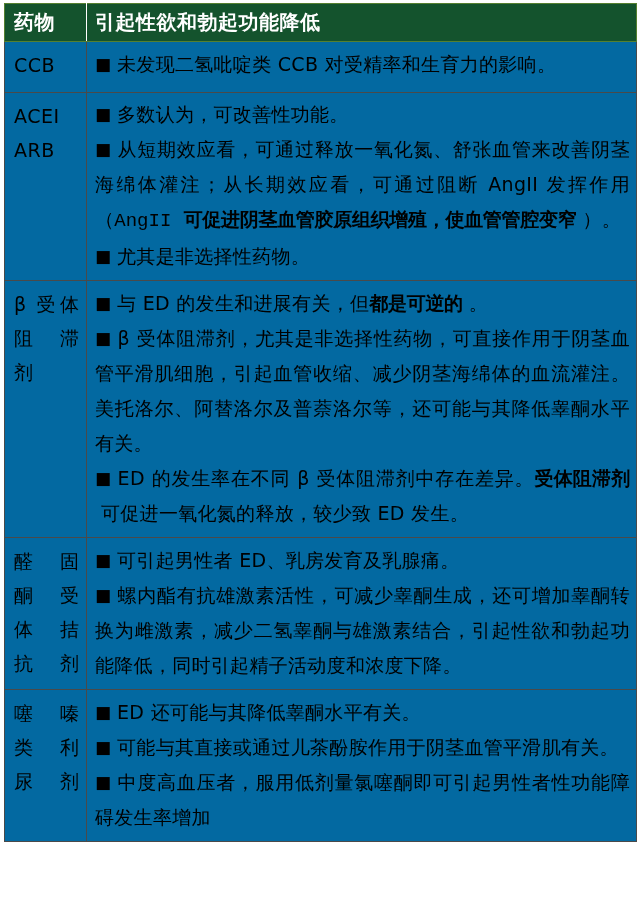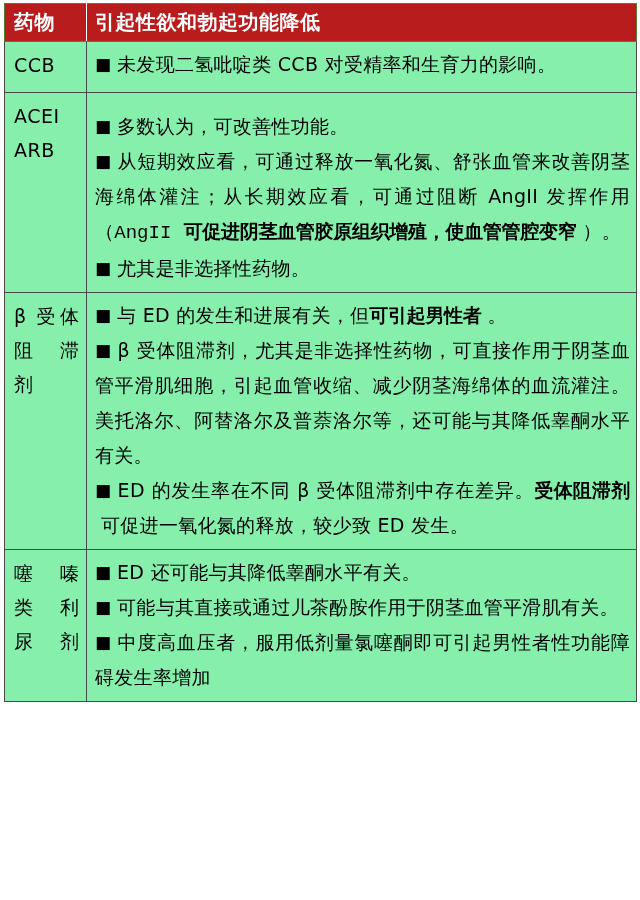--- a/index.html
+++ b/index.html
@@ -26,21 +26,21 @@
     width: 632px;
     border-collapse: collapse;
     table-layout: fixed;
   }
 
   table.drug-table col.col-drug { width: 82px; }
   table.drug-table col.col-effect { width: 550px; }
 
   
   thead tr.header-row th {
-    background: #b91c1c;
+    background: #14532d;
     color: #ffffff;
     font-weight: bold;
     font-size: 20px;
     line-height: 30px;
     padding: 3px 8px 4px 8px;
     text-align: left;
     vertical-align: middle;
     border: 1px solid #55802f;
     letter-spacing: 0.5px;
   }
@@ -48,21 +48,21 @@
     border-right: 1px solid #ffffff;
     padding-left: 9px;
   }
 
   
   tbody td {
     border: 1px solid #4a4a4a;
     vertical-align: top;
     font-size: 19px;
     color: #000000;
-    background: #86efac;
+    background: #0369a1;
   }
 
   td.cell-drug {
     padding: 6px 7px 6px 9px;
     line-height: 34px;
     white-space: normal;
     word-break: break-all;
   }
   td.cell-drug .drug-line {
     display: block;
@@ -109,21 +109,21 @@
     font-family: "DejaVu Sans", "Liberation Sans", sans-serif;
     letter-spacing: 0.3px;
     margin-left: 6px;
   }
   .serif-inline {
     font-family: Liberation Mono, monospace;
   }
 
   
   tr.row-ccb td { height: 38px; }
-  tr.row-acei td.cell-effect { padding-top: 16px; }
+  tr.row-acei td.cell-effect { padding-top: 4px; }
 </style>
 </head>
 <body>
 
 <div class="table-wrap">
   <table class="drug-table">
     <colgroup>
       <col class="col-drug">
       <col class="col-effect">
     </colgroup>
@@ -153,23 +153,35 @@
             <p class="para"><span class="bullet">■</span><span class="latin-inline">尤其是非选择性药物。</span></p>
           </td>
         </tr>
         <tr class="row-r2">
           <td class="cell-drug">
             <span class="drug-line">β 受体</span>
             <span class="drug-line">阻 滞</span>
             <span class="drug-line">剂</span>
           </td>
           <td class="cell-effect">
-            <p class="para"><span class="bullet">■</span><span class="latin-inline">与 ED 的发生和进展有关，但</span><span class="emph">可引起男性者</span><span class="latin-inline">。</span></p>
+            <p class="para"><span class="bullet">■</span><span class="latin-inline">与 ED 的发生和进展有关，但</span><span class="emph">都是可逆的</span><span class="latin-inline">。</span></p>
             <p class="para"><span class="bullet">■</span><span class="latin-inline">β 受体阻滞剂，尤其是非选择性药物，可直接作用于阴茎血管平滑肌细胞，引起血管收缩、减少阴茎海绵体的血流灌注。美托洛尔、阿替洛尔及普萘洛尔等，还可能与其降低睾酮水平有关。</span></p>
             <p class="para"><span class="bullet">■</span><span class="latin-inline">ED 的发生率在不同 β 受体阻滞剂中存在差异。</span><span class="emph">受体阻滞剂</span><span class="latin-inline">可促进一氧化氮的释放，较少致 ED 发生。</span></p>
+          </td>
+        </tr>
+        <tr class="row-r3">
+          <td class="cell-drug">
+            <span class="drug-line">醛 固</span>
+            <span class="drug-line">酮 受</span>
+            <span class="drug-line">体 拮</span>
+            <span class="drug-line">抗剂</span>
+          </td>
+          <td class="cell-effect">
+            <p class="para"><span class="bullet">■</span><span class="latin-inline">可引起男性者 ED、乳房发育及乳腺痛。</span></p>
+            <p class="para"><span class="bullet">■</span><span class="latin-inline">螺内酯有抗雄激素活性，可减少睾酮生成，还可增加睾酮转换为雌激素，减少二氢睾酮与雄激素结合，引起性欲和勃起功能降低，同时引起精子活动度和浓度下降。</span></p>
           </td>
         </tr>
         <tr class="row-r4">
           <td class="cell-drug">
             <span class="drug-line">噻 嗪</span>
             <span class="drug-line">类 利</span>
             <span class="drug-line">尿剂</span>
           </td>
           <td class="cell-effect">
             <p class="para"><span class="bullet">■</span><span class="latin-inline">ED 还可能与其降低睾酮水平有关。</span></p>

